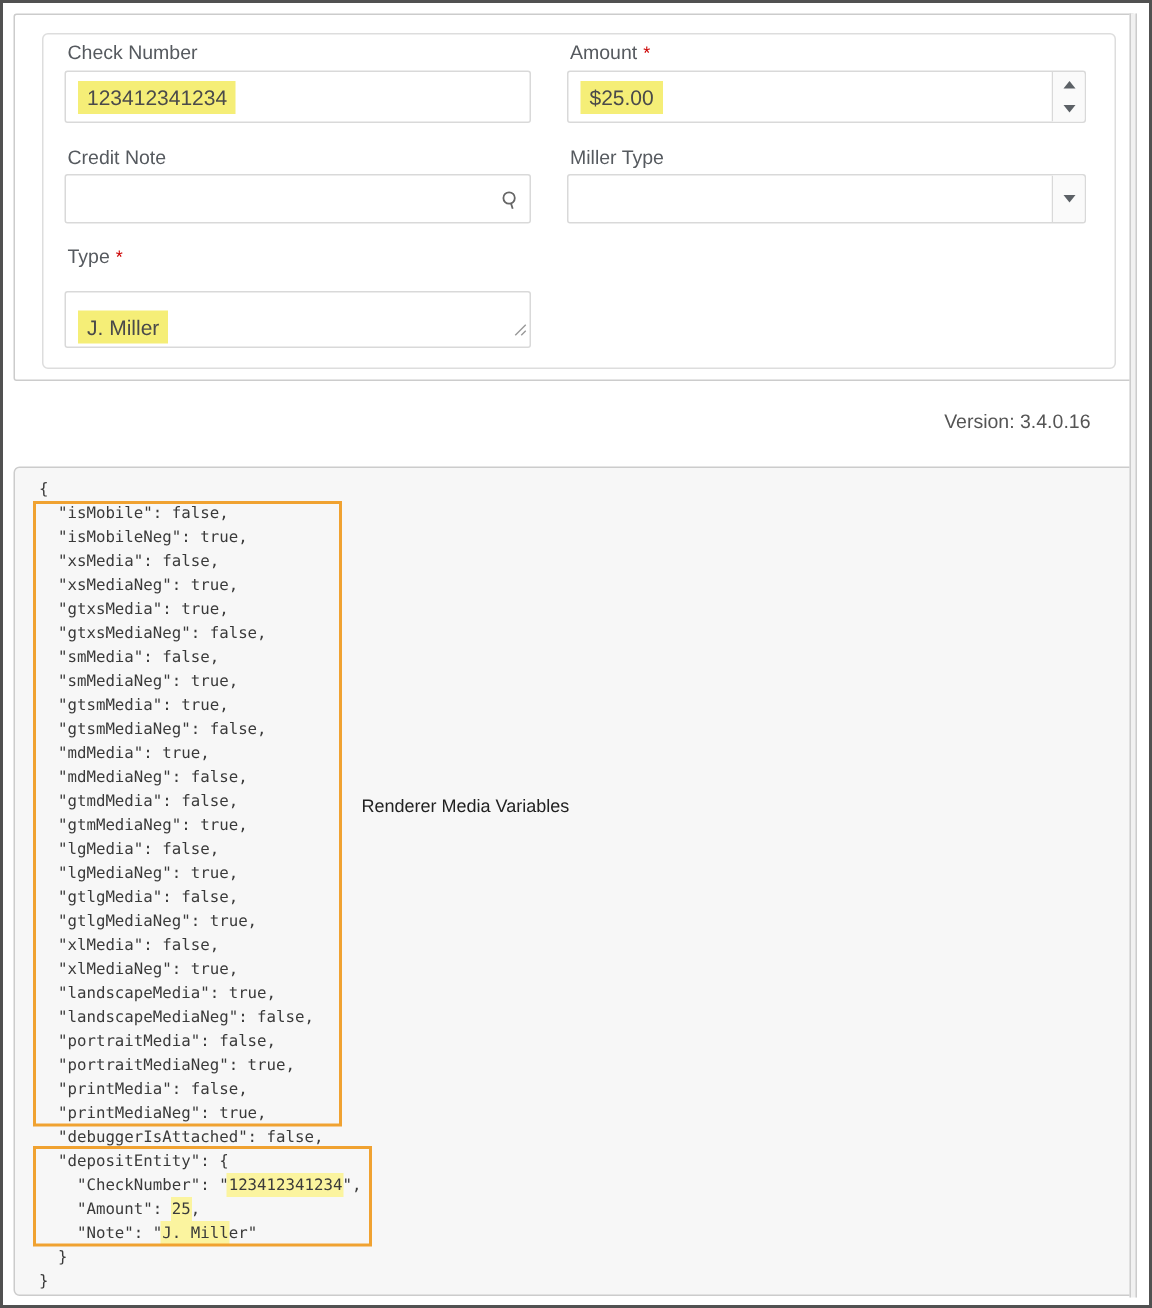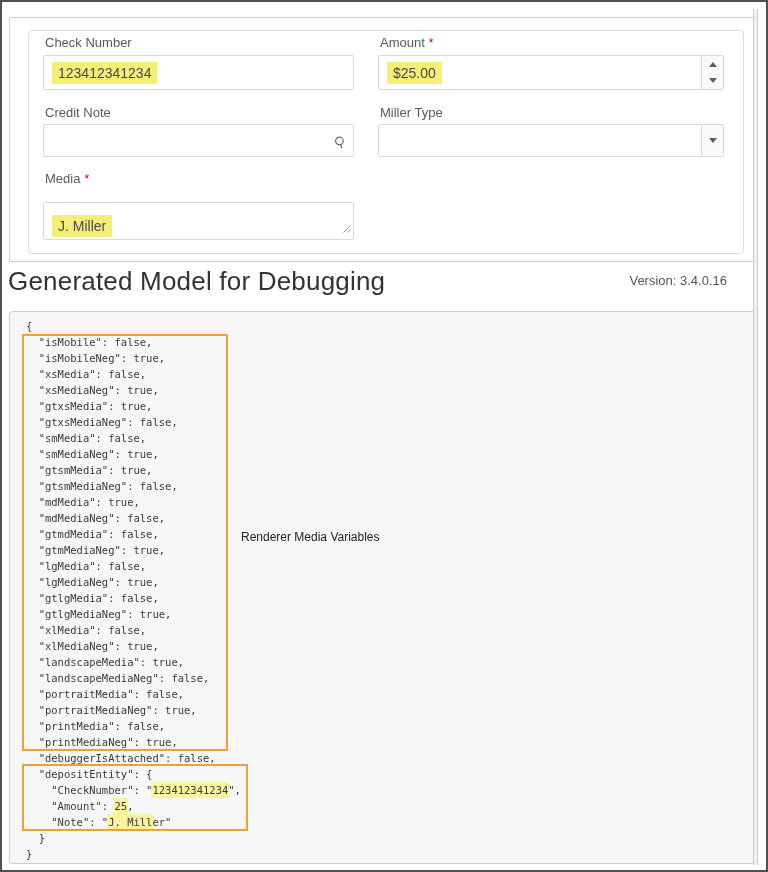--- a/index.html
+++ b/index.html
@@ -12,21 +12,21 @@
     position:absolute; inset:0; border:2px solid #515151; z-index:20; pointer-events:none;
   }
   .right-track {
     position:absolute; left:753px; top:9px; width:5px; height:856px;
     background:#f1f1f1; border-left:1px solid #ccc; border-right:1px solid #ccc; z-index:5;
   }
 
   
   .top-card {
     position:absolute; left:9px; top:9px; width:748px; height:245px;
-    background:#fff; border:1px solid #ccc; border-radius:2px;margin-top:8px;
+    background:#fff; border:1px solid #ccc; border-radius:2px;
   }
   .form-panel {
     position:absolute; left:18px; top:12px; width:716px; height:224px;
     background:#fff; border:1px solid #ddd; border-radius:4px;
   }
   .lbl {
     position:absolute; font-size:13px; color:#565a5f; white-space:nowrap;
   }
   .req { color:var(--req); margin-left:4px; font-size:12px; }
   .inp {
@@ -127,36 +127,35 @@
       <div class="lbl" style="left:351px; top:74px;">
         <span>Miller Type</span>
       </div>
       <div class="inp" style="left:349px; top:93px; width:346px; height:33px;">
         <div class="dd-btn">
           <span class="tri-down"></span>
         </div>
       </div>
 
       <div class="lbl" style="left:16px; top:140px;">
-        <span>Media</span><span class="req">*</span>
+        <span>Type</span><span class="req">*</span>
       </div>
       <div class="inp textarea" style="left:14px; top:171px; width:311px; height:38px;">
         <span class="val-hl">J. Miller</span>
         <span class="resize-ico">
           <svg width="9" height="9" viewBox="0 0 9 9">
             <line x1="1.5" y1="8.5" x2="8.5" y2="1.5" stroke="#999" stroke-width="1"></line>
             <line x1="5.5" y1="8.5" x2="8.5" y2="5.5" stroke="#999" stroke-width="1"></line>
           </svg>
         </span>
       </div>
 
     </div>
   </section>
 
-  <h1 class="h1">Generated Model for Debugging</h1>
   <div class="version">Version: 3.4.0.16</div>
 
   <div class="code-block">
     <div class="code-lines">
         <div class="code-line"><span>{</span></div>
         <div class="code-line"><span>  "isMobile": false,</span></div>
         <div class="code-line"><span>  "isMobileNeg": true,</span></div>
         <div class="code-line"><span>  "xsMedia": false,</span></div>
         <div class="code-line"><span>  "xsMediaNeg": true,</span></div>
         <div class="code-line"><span>  "gtxsMedia": true,</span></div>

